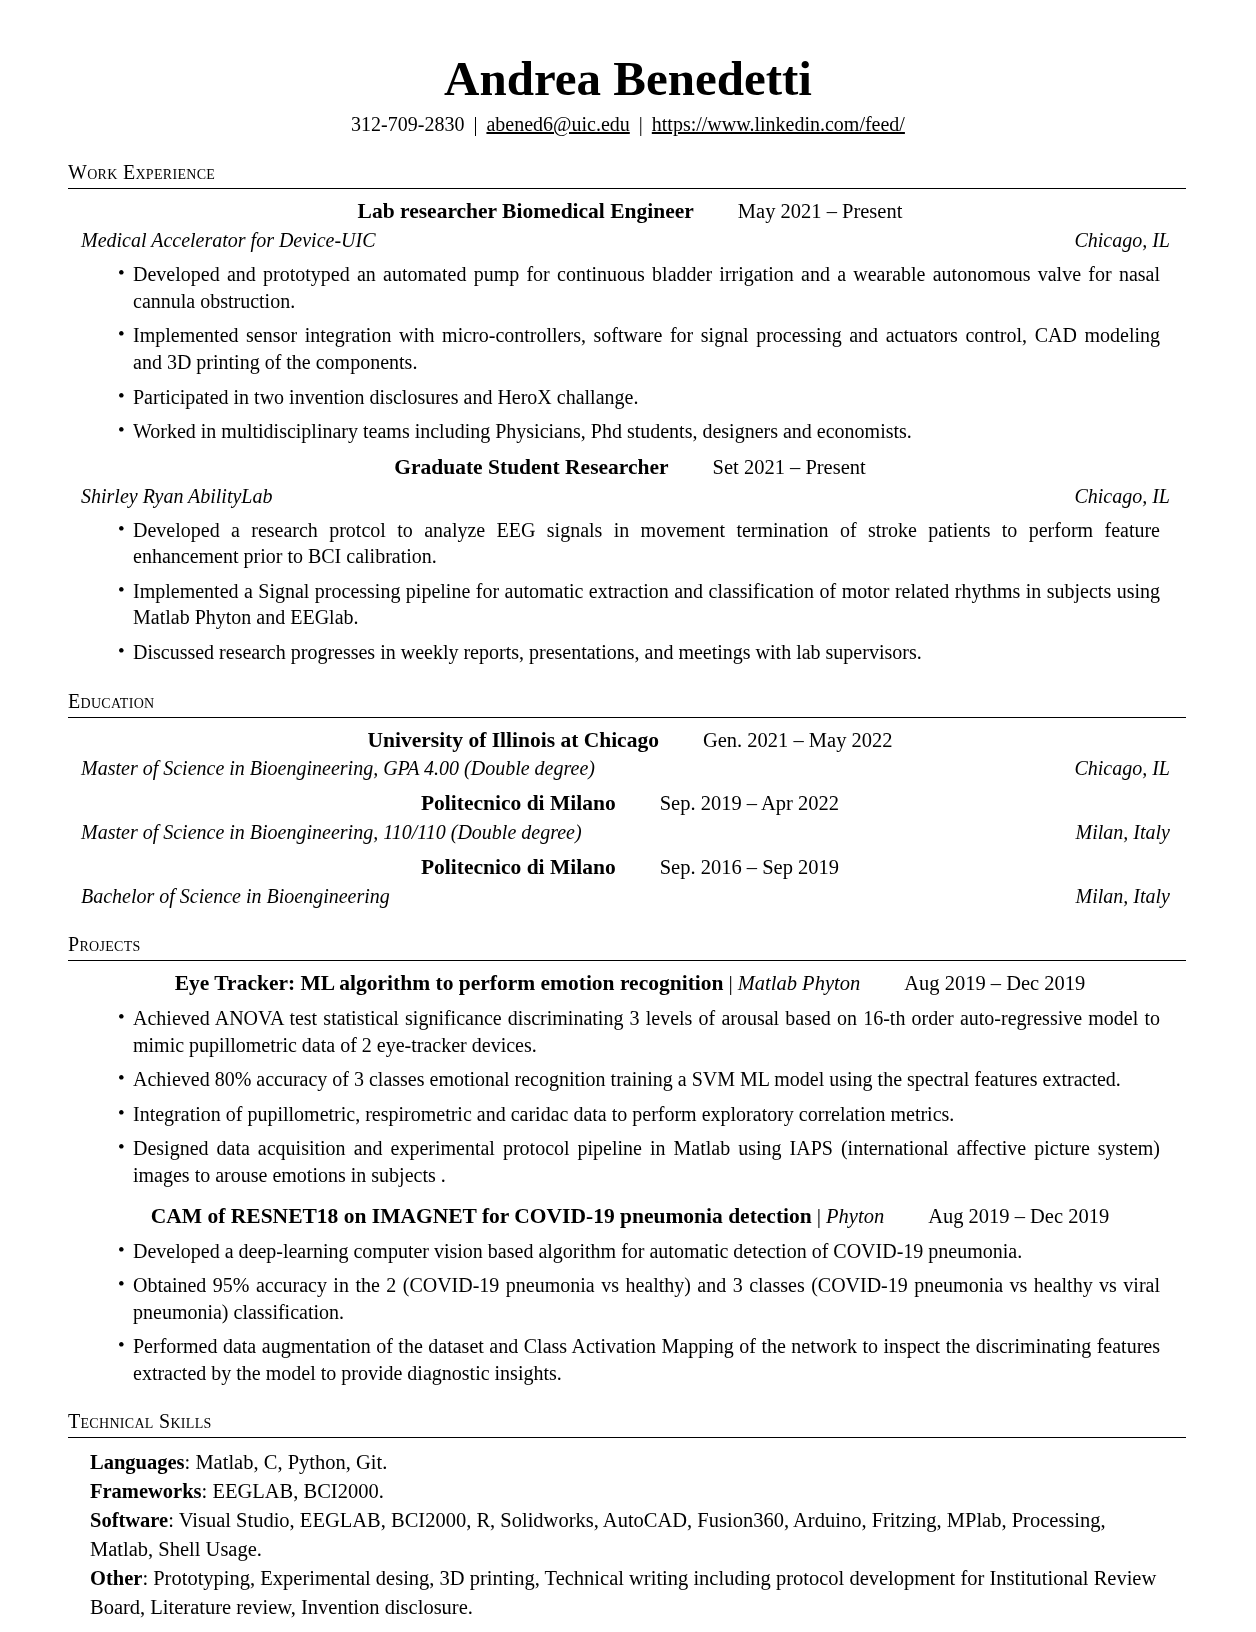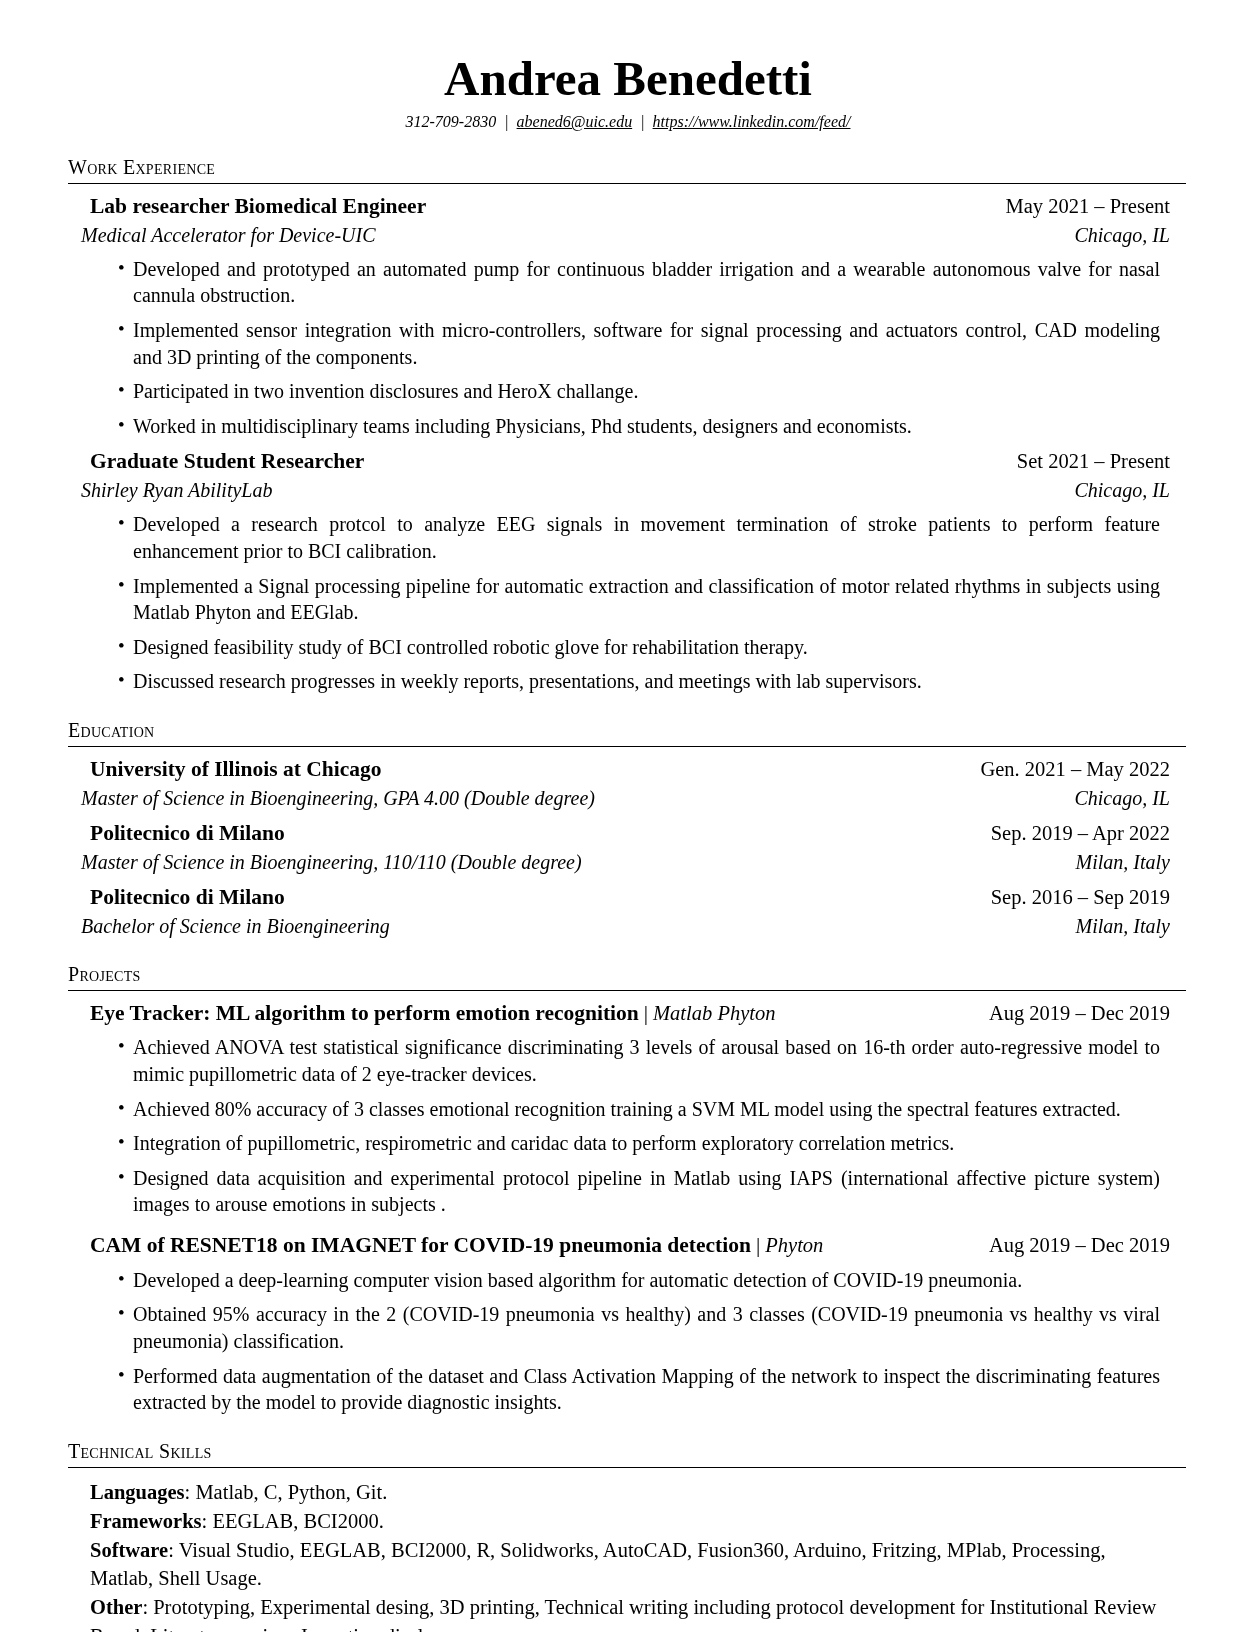--- a/index.html
+++ b/index.html
@@ -13,42 +13,41 @@
 
   
   .name {
     text-align: center;
     font-size: 49px;
     font-weight: 700;
     line-height: 1.1;
   }
   .contact {
     text-align: center;
-    font-size: 16px;
+    font-size: 20px;
     line-height: 1.32;
     margin-top: 5px;
-    font-style: italic;
   }
   .contact .link { text-decoration: underline; cursor: pointer; }
   .contact .sep { padding: 0 4px; }
 
   
   .section { margin: 24px 70px 0 68px; }
   .section-title {
     font-variant: small-caps;
     font-size: 20px;
     line-height: 1.15;
     padding-bottom: 4px;
     border-bottom: 1.6px solid #000;
     letter-spacing: 0.3px;
   }
 
   
   .entry { margin: 9px 16px 0 22px; }
-  .row { display: flex; justify-content: space-between; align-items: baseline; gap: 44px; }
+  .row { display: flex; justify-content: center; align-items: baseline; gap: 44px; }
   .role { font-weight: 700; font-size: 21.5px; line-height: 1.25; }
   .dates { font-size: 20.5px; white-space: nowrap; }
   .subrow {
     display: flex; justify-content: space-between; align-items: baseline;
     font-style: italic; font-size: 20px; line-height: 1.25;
     margin-left: -9px; margin-top: 3px;
   }
   .proj-head .pipe { font-weight: 400; padding: 0 5px; }
   .proj-tech { font-weight: 400; font-style: italic; font-size: 20.5px; }
 
@@ -108,21 +107,20 @@
         <span class="role">Graduate Student Researcher</span>
         <span class="dates">Set 2021 – Present</span>
       </div>
       <div class="subrow">
         <span>Shirley Ryan AbilityLab</span>
         <span>Chicago, IL</span>
       </div>
       <ul class="bullets">
         <li>Developed a research protcol to analyze EEG signals in movement termination of stroke patients to perform feature enhancement prior to BCI calibration.</li>
         <li>Implemented a Signal processing pipeline for automatic extraction and classification of motor related rhythms in subjects using Matlab Phyton and EEGlab.</li>
-        <li>Designed feasibility study of BCI controlled robotic glove for rehabilitation therapy.</li>
         <li>Discussed research progresses in weekly reports, presentations, and meetings with lab supervisors.</li>
       </ul>
     </div>
   </div>
 
   <div class="section">
     <div class="section-title">Education</div>
 
     <div class="entry">
       <div class="row">

